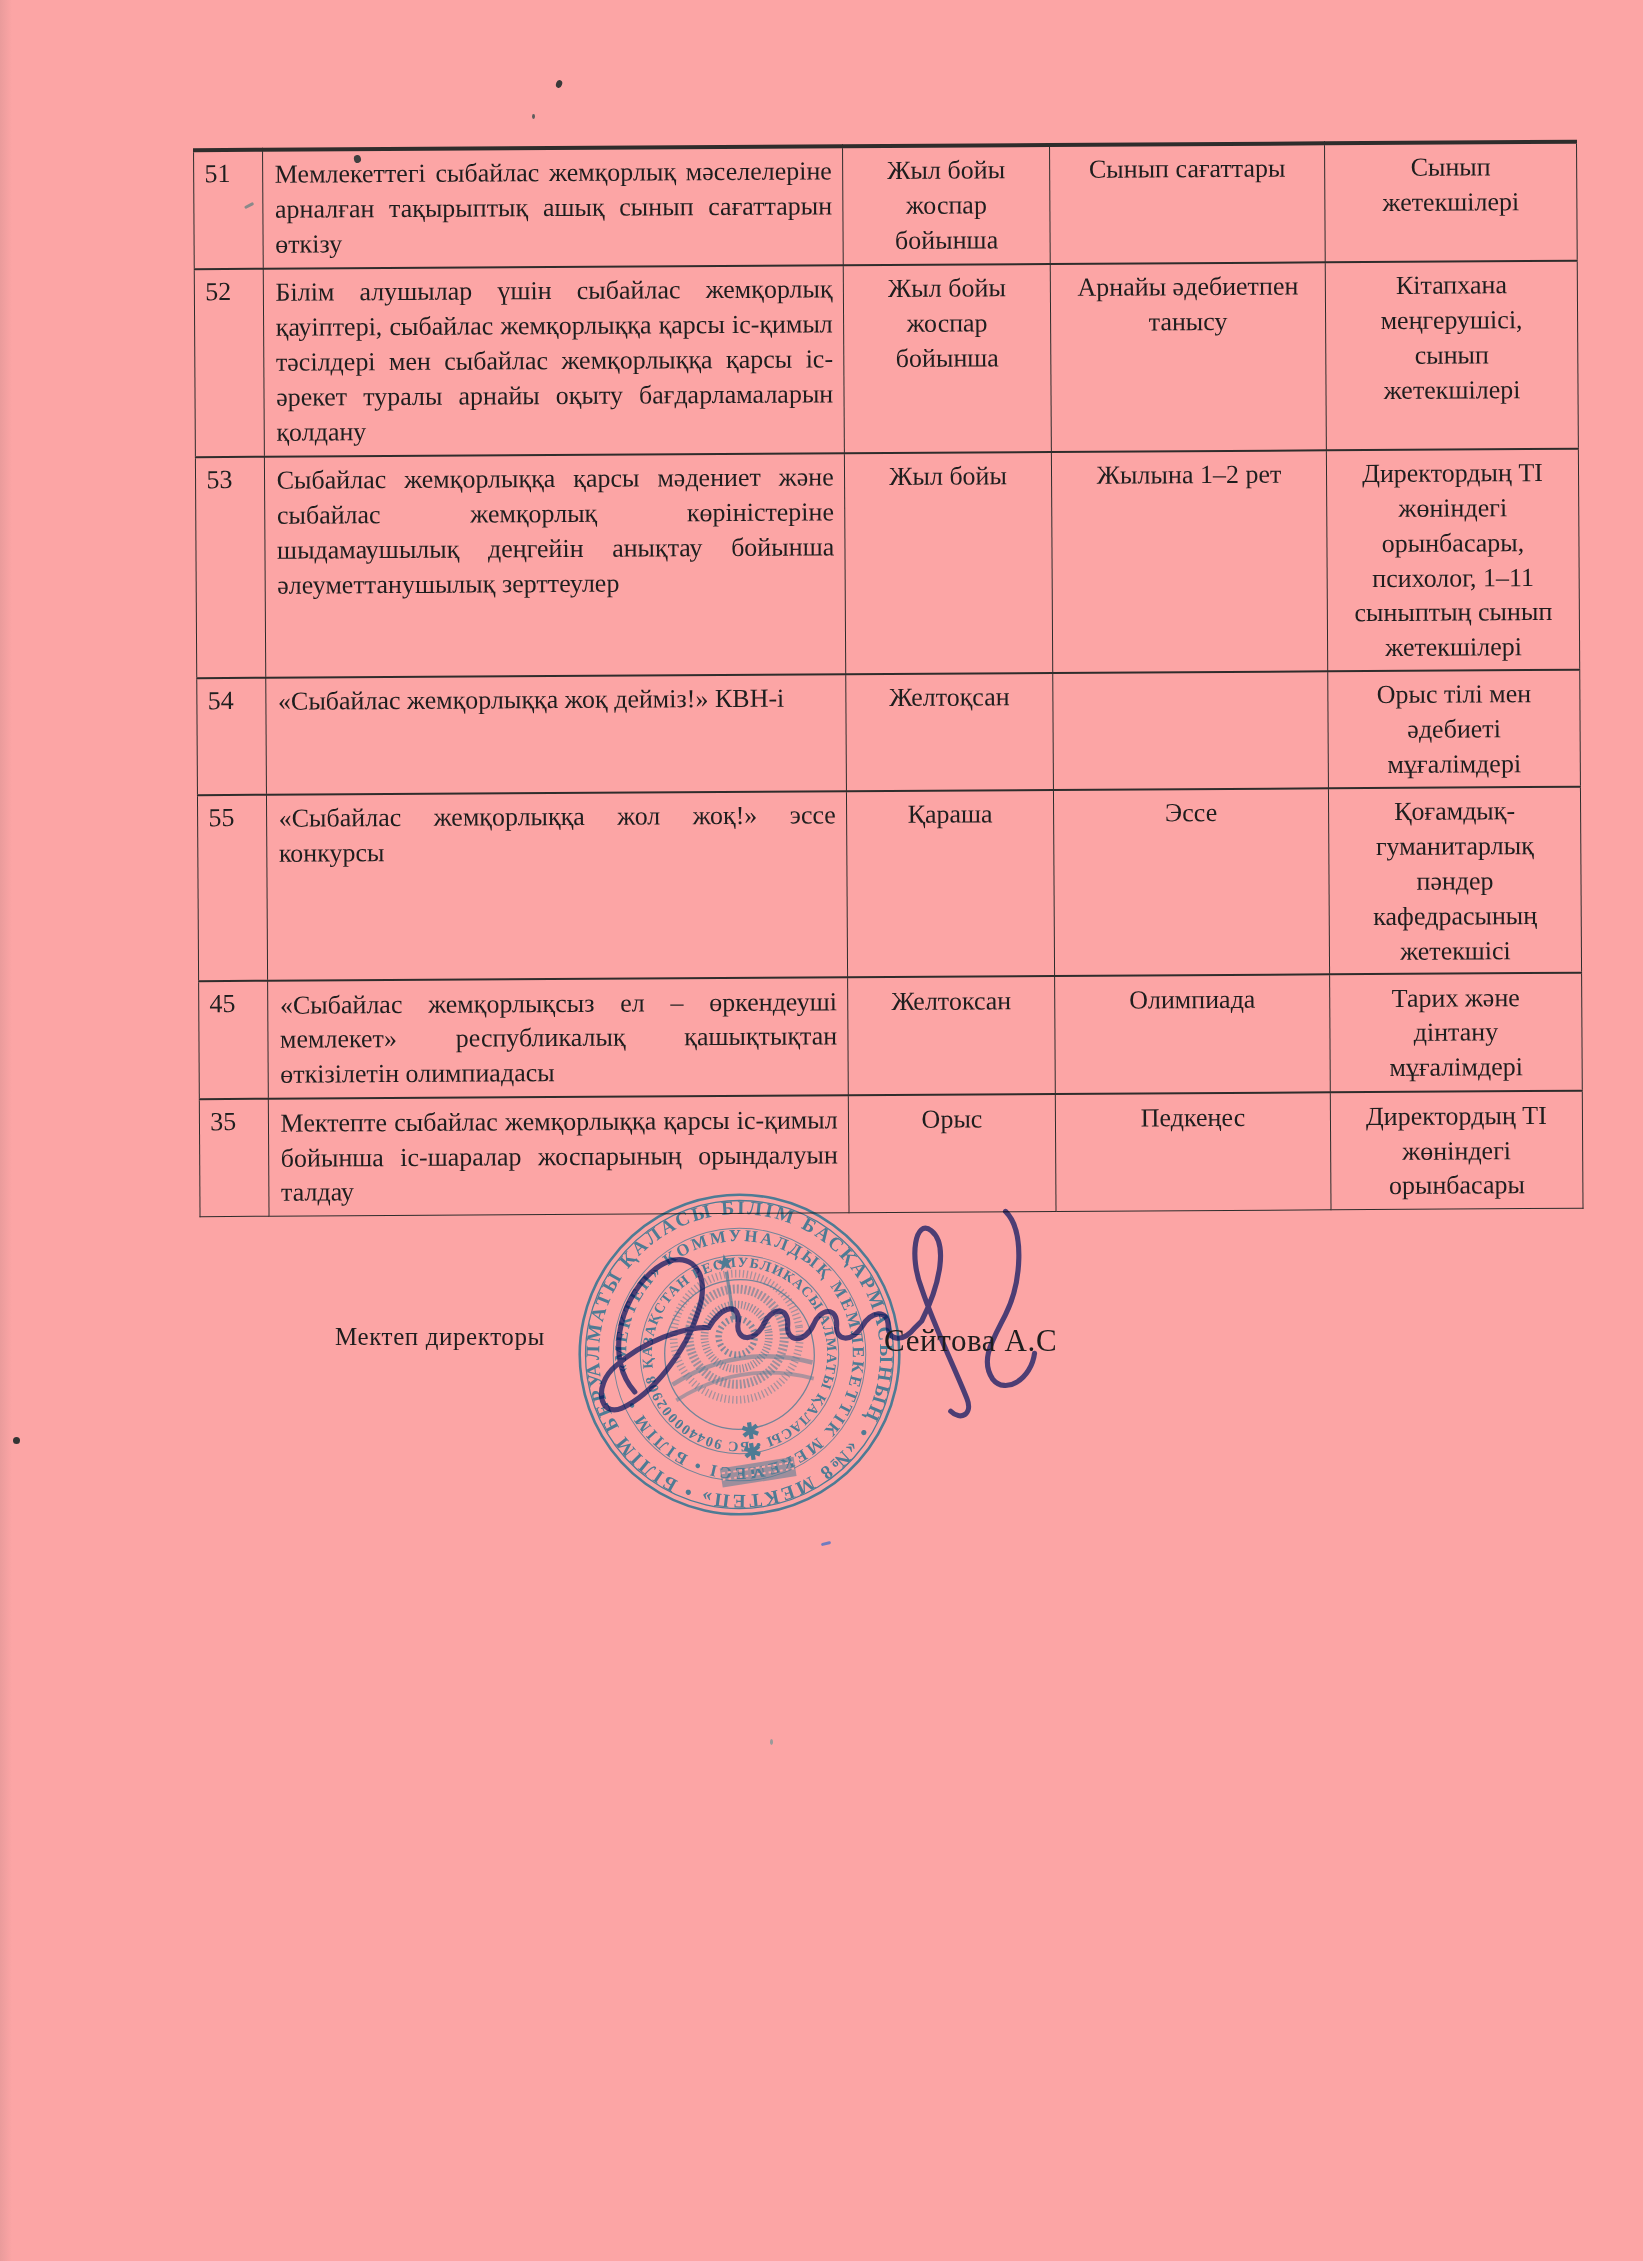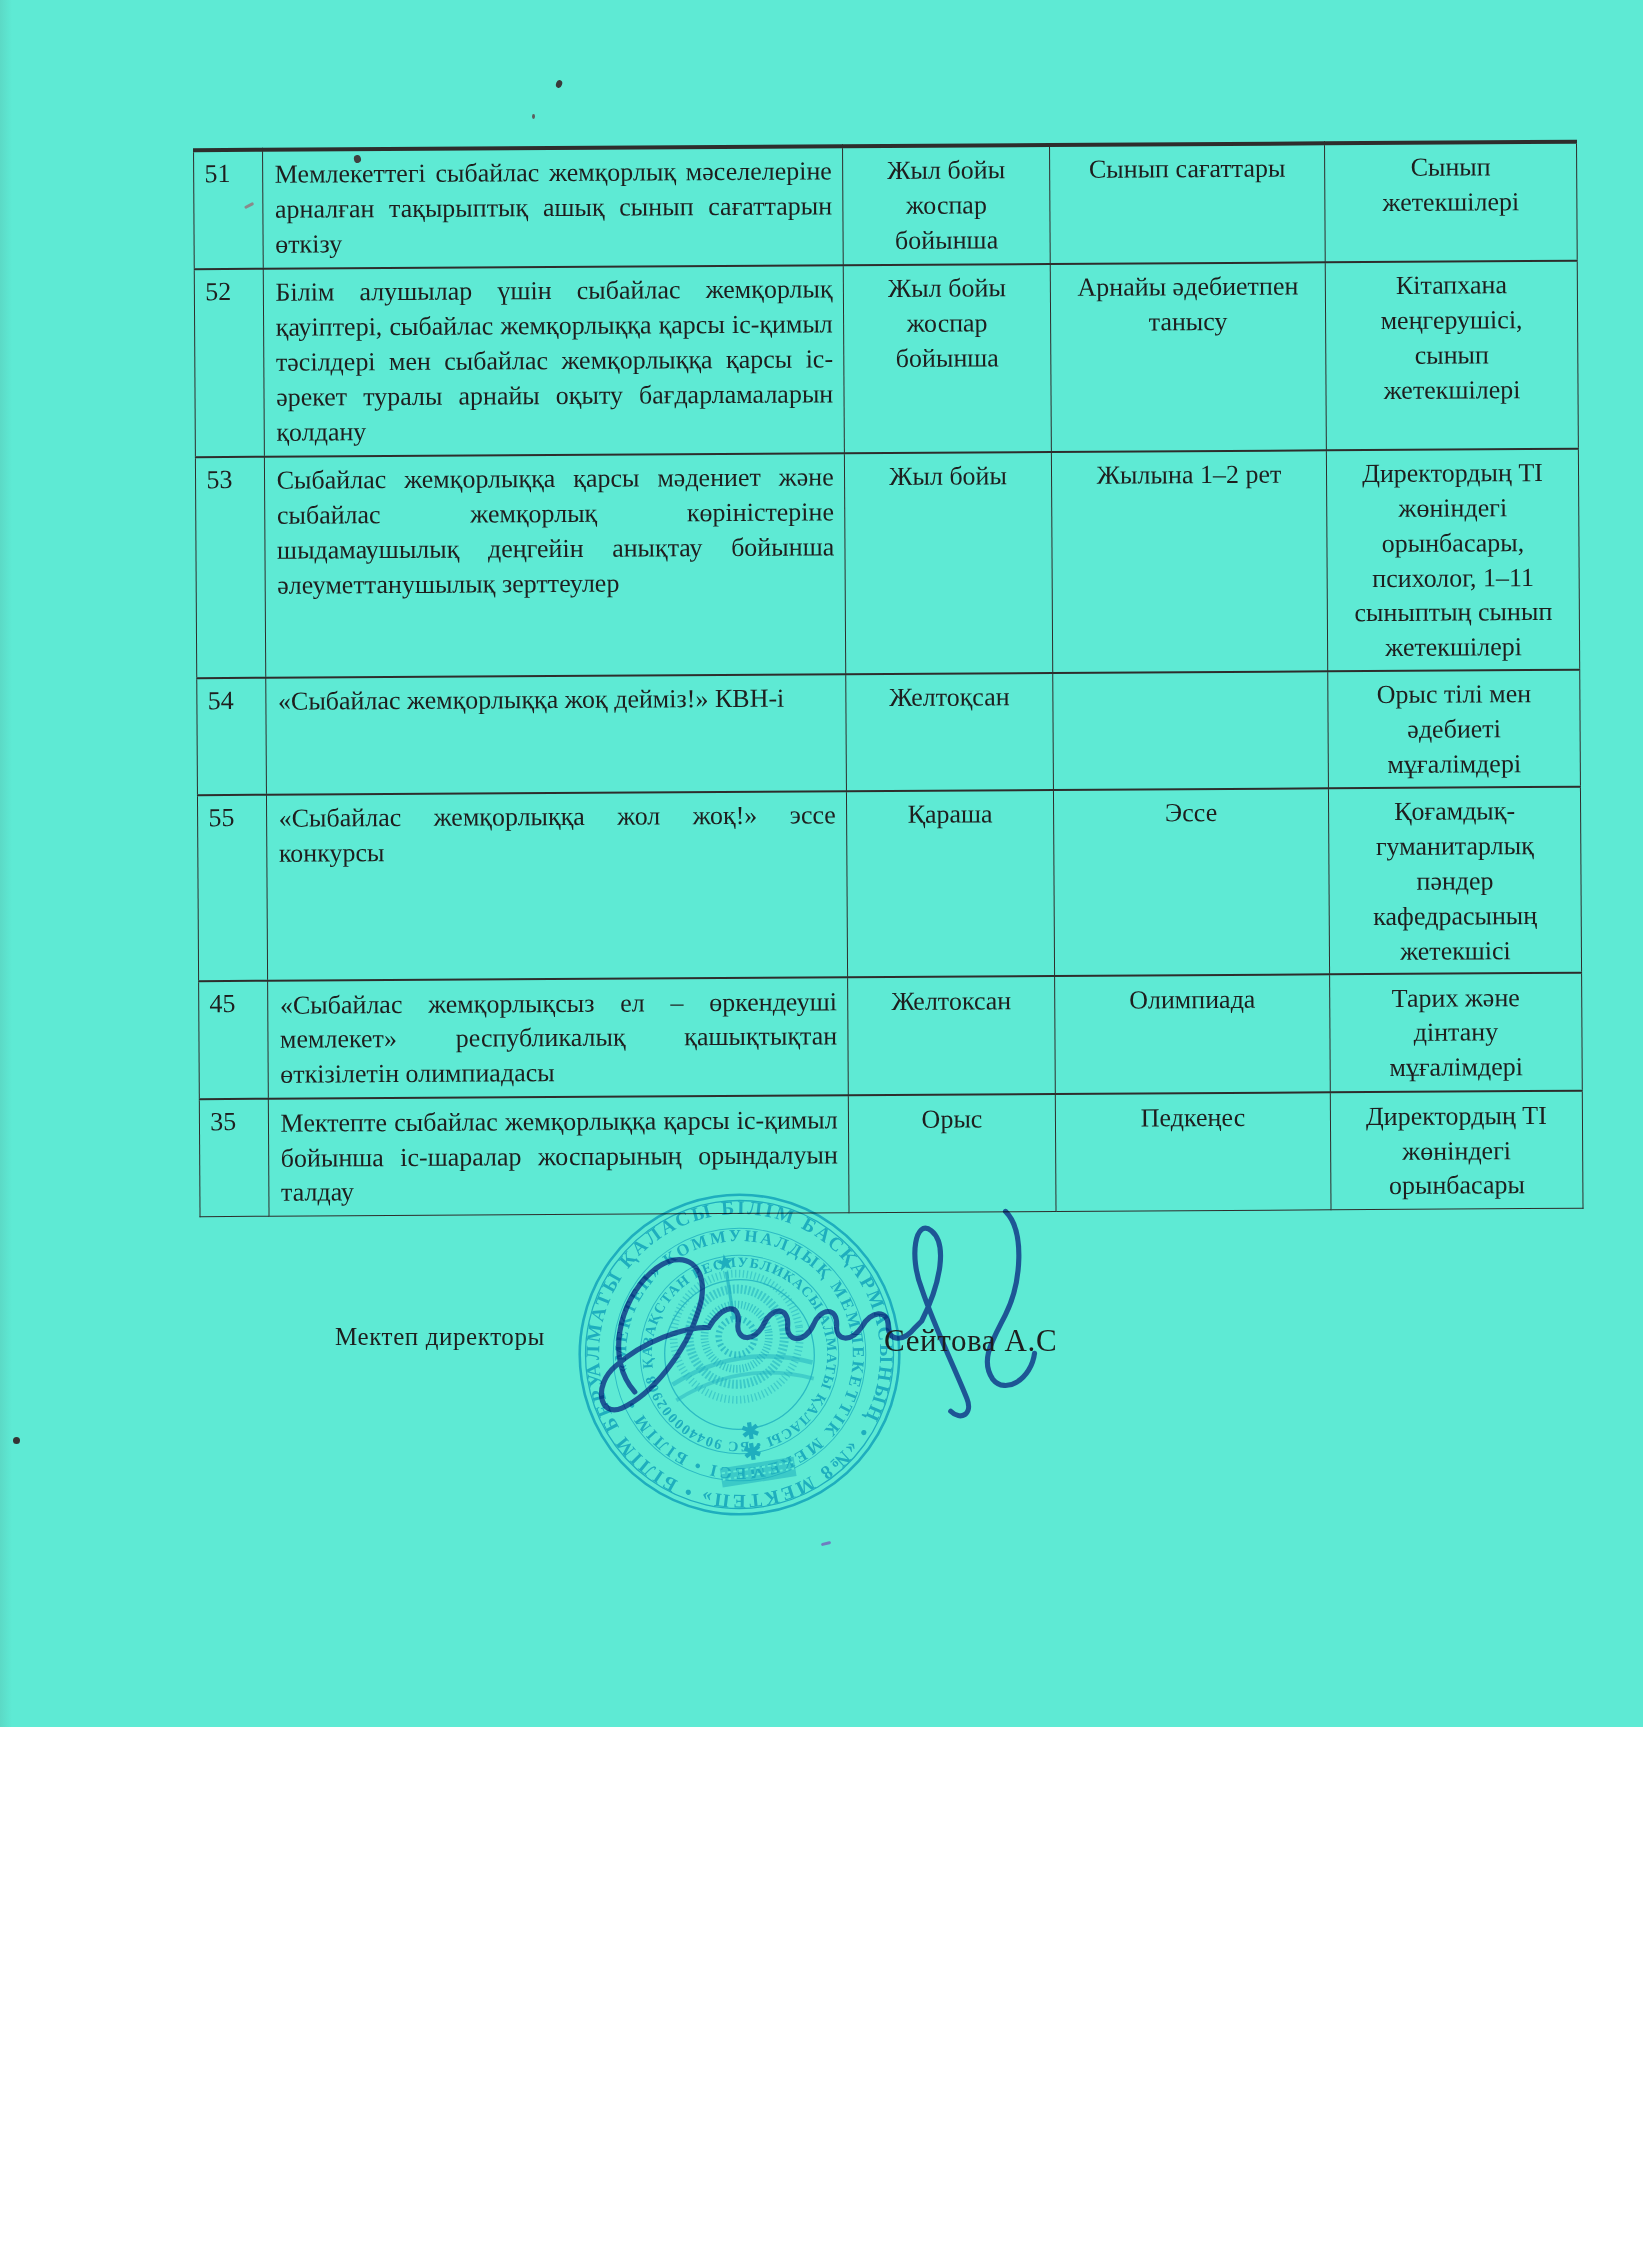--- a/index.html
+++ b/index.html
@@ -1,19 +1,19 @@
 <!DOCTYPE html>
 <html style="font-size:10.3px"><head>
 <meta charset="utf-8">
 <style>
   html,body{margin:0;padding:0;}
   .page{
     position:relative;
-    width:1644px;height:1727px;
-    background:#5eead4;
+    width:1644px;height:2261px;
+    background:#fca5a5;
     font-family:"Liberation Serif","DejaVu Serif",serif;
     color:#1e1e1e;
     overflow:hidden;
   }
   .edge-shadow{
     position:absolute;left:0;top:0;width:11.6px;height:100%;
     background:linear-gradient(to right, rgba(70,70,70,.10), rgba(0,0,0,0));
   }
   
   table.plan{

